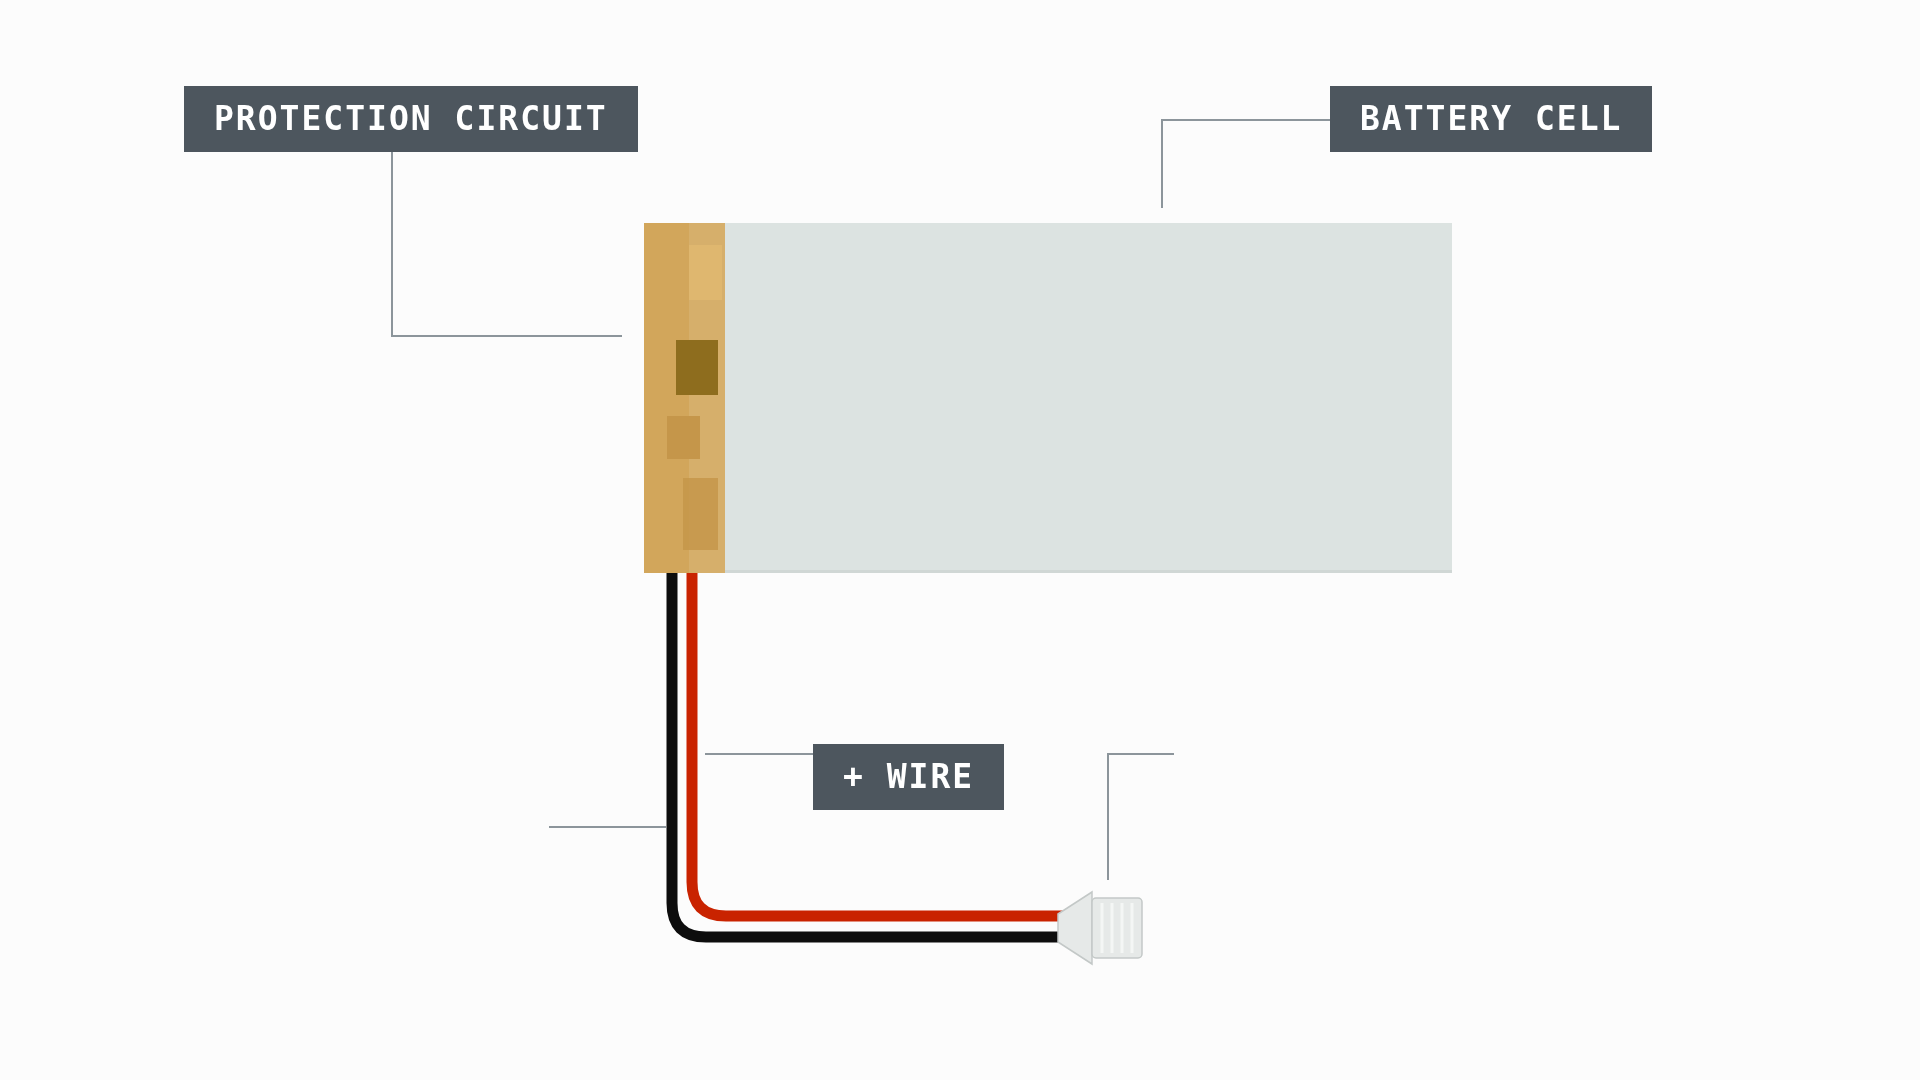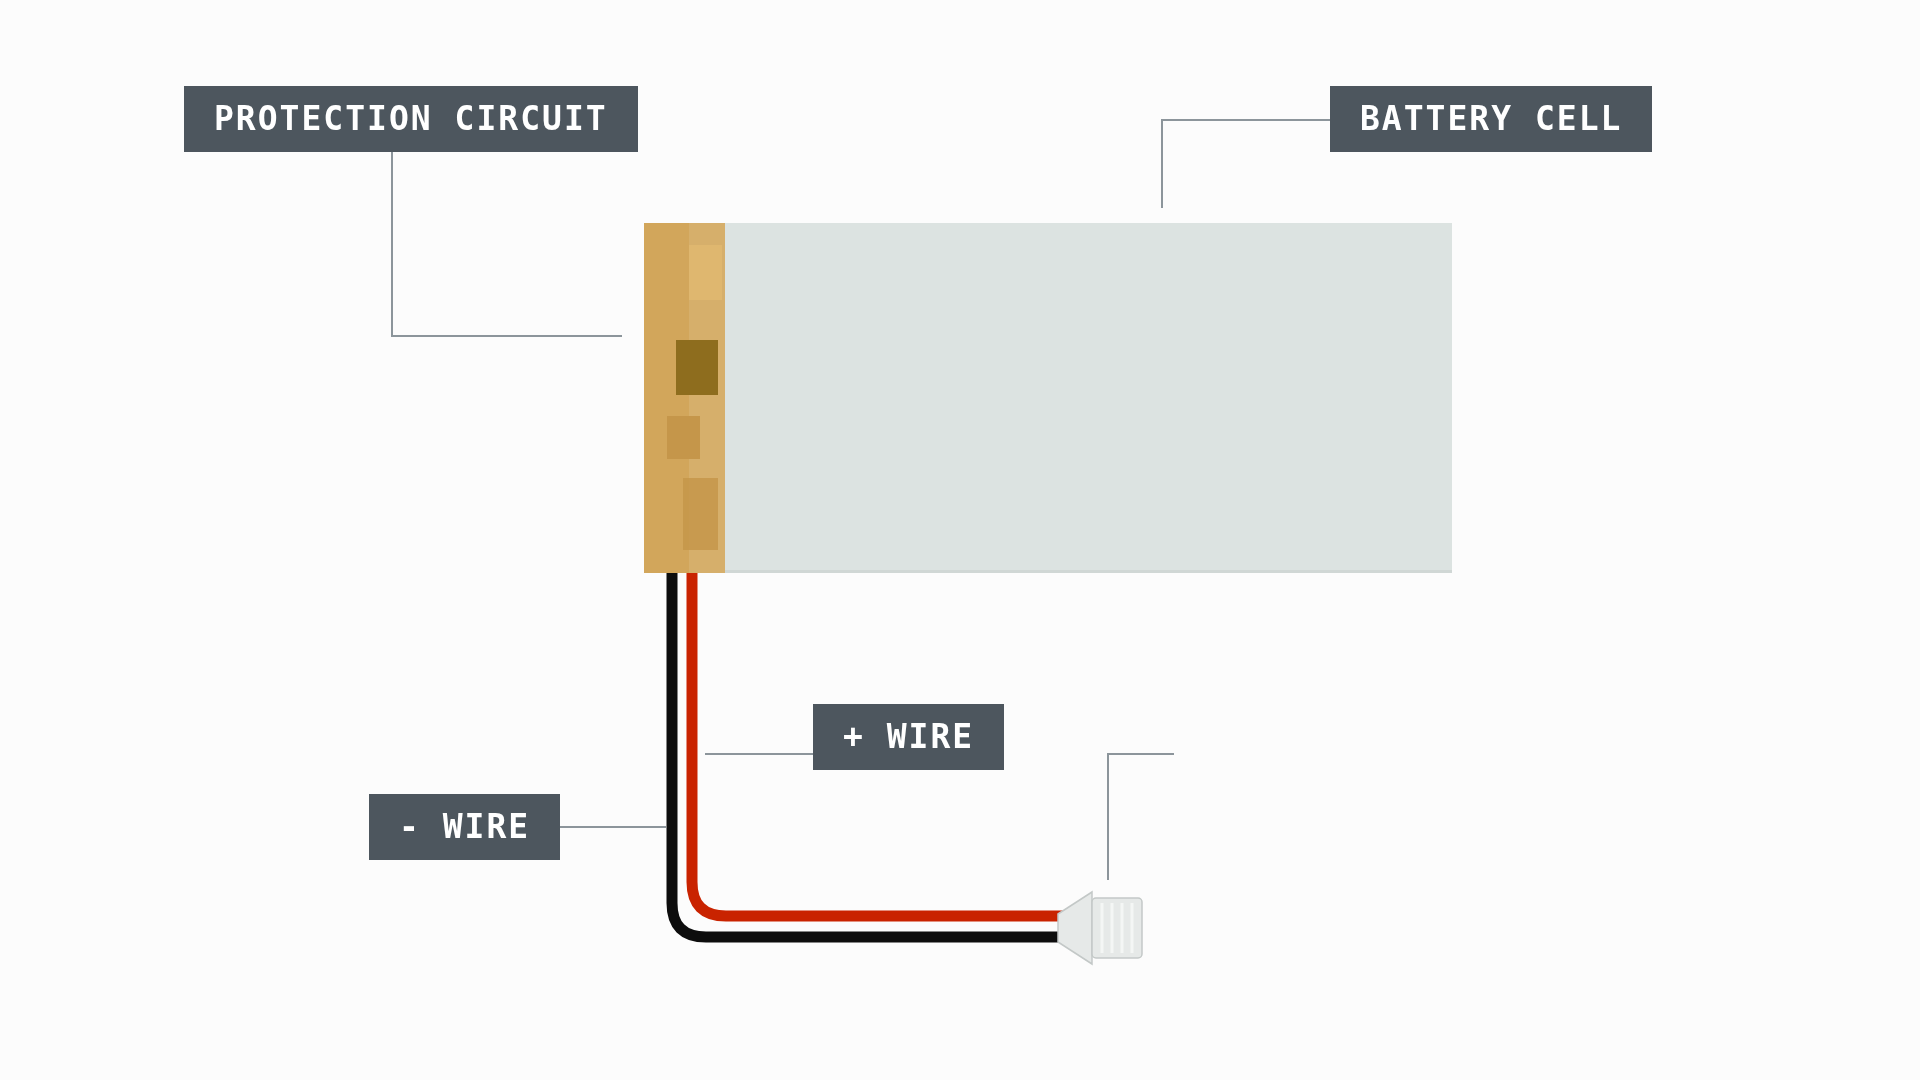--- a/index.html
+++ b/index.html
@@ -58,21 +58,21 @@
     padding: 0 30px;
     background: var(--label-bg, #4d565e);
     color: var(--label-text, #ffffff);
     font-size: 33px;
     font-weight: 700;
     letter-spacing: 2px;
     white-space: nowrap;
   }
   .lbl-protection { left: 184px;  top: 86px; }
   .lbl-battery    { left: 1330px; top: 86px; }
-  .lbl-plus       { left: 813px;  top: 704px; }
+  .lbl-plus       { left: 813px;  top: 744px; }
   .lbl-minus      { left: 369px;  top: 794px; }
   .lbl-jst        { left: 1174px; top: 722px; }
 </style>
 </head>
 <body>
 
 <div class="canvas">
 
   <svg class="diagram-svg" viewBox="0 0 1920 1080">
 
@@ -103,15 +103,14 @@
       <div class="pc-block pc-b1"></div>
       <div class="pc-block pc-b2"></div>
       <div class="pc-block pc-b3"></div>
       <div class="pc-block pc-b4"></div>
     </div>
   </div>
 
   <div class="label lbl-battery">BATTERY CELL</div>
   <div class="label lbl-protection">PROTECTION CIRCUIT</div>
   <div class="label lbl-plus">+ WIRE</div>
-  <div class="label lbl-minus">- WIRE</div>
 
 </div>
 
 </body></html>

